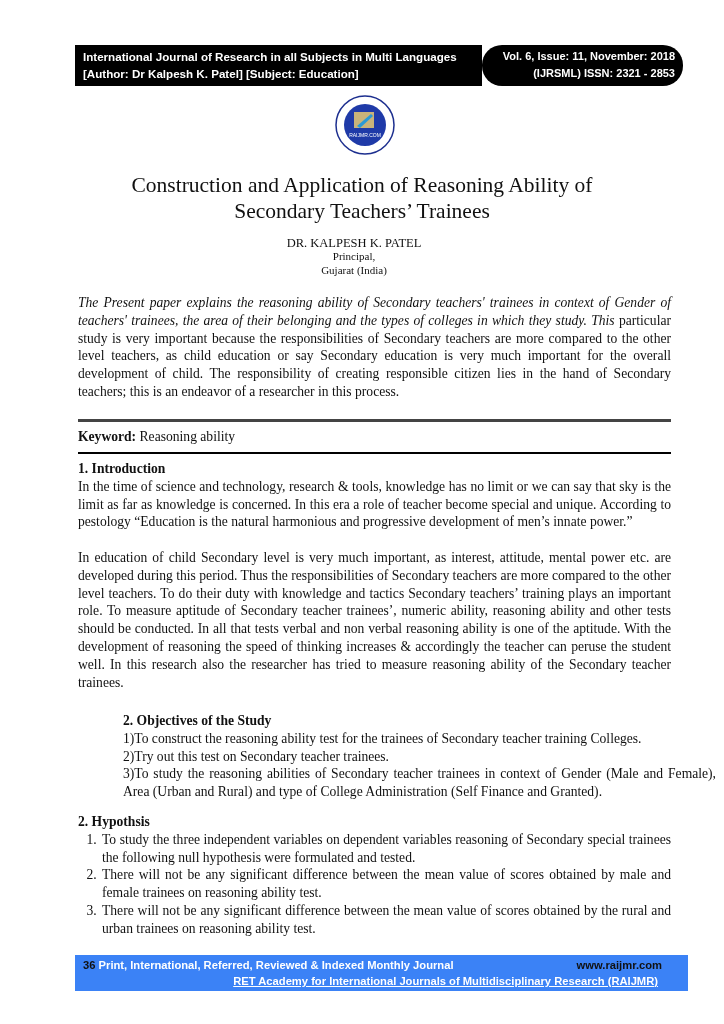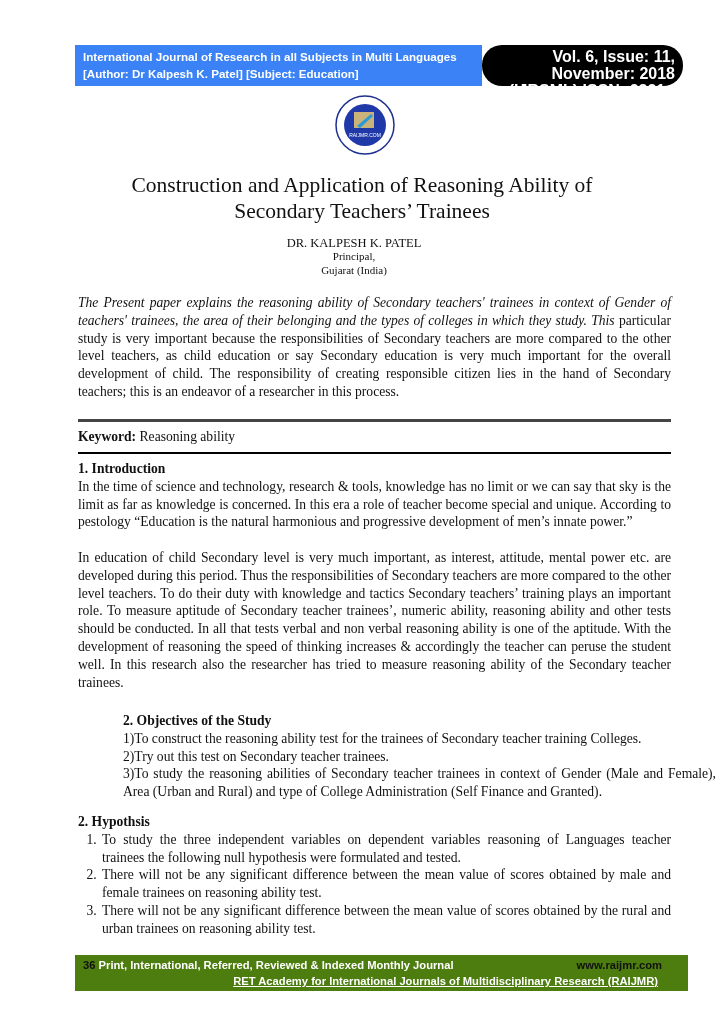--- a/index.html
+++ b/index.html
@@ -1,35 +1,35 @@
 <!DOCTYPE html>
 <html><head>
 <meta charset="utf-8">
 <style>
   html, body { margin: 0; padding: 0; background: #ffffff; }
   body { width: 724px; height: 1024px; position: relative; overflow: hidden;
          font-family: "Liberation Serif", serif; color: #111; }
   .hdr { position: absolute; left: 75px; top: 45px; width: 608px; height: 41px; display: flex; }
-  .hdr-left { background: #3b82f6; color: #fff; width: 407px; padding: 3px 0 0 8px; box-sizing: border-box;
+  .hdr-left { background: #000000; color: #fff; width: 407px; padding: 3px 0 0 8px; box-sizing: border-box;
               font-family: "Liberation Sans", sans-serif; font-weight: bold; font-size: 11.6px; line-height: 17px; }
   .hdr-right { background: #000; color: #fff; flex: 1; padding: 3px 8px 16px 0; box-sizing: border-box; text-align: right;
-               font-family: "Liberation Sans", sans-serif; font-weight: bold; font-size: 16px; line-height: 17px; border-radius: 20px; }
+               font-family: "Liberation Sans", sans-serif; font-weight: bold; font-size: 11px; line-height: 17px; border-radius: 20px; }
   .logo { position: absolute; left: 335px; top: 95px; width: 60px; height: 60px; }
   .title { position: absolute; left: 80px; width: 564px; top: 172px; text-align: center;
            font-weight: normal; font-size: 21.5px; line-height: 26px; }
   .author { position: absolute; left: 72px; width: 564px; top: 236px; text-align: center; font-size: 12.5px; line-height: 14px; }
   .author .sm { font-size: 11px; line-height: 13.5px; }
   .body { position: absolute; left: 78px; width: 593px; font-size: 13.6px; line-height: 17.8px; text-align: justify; }
   .h { font-weight: bold; }
   .it { font-style: italic; }
   .rule1 { position: absolute; left: 78px; width: 593px; top: 419px; height: 3px; background: #444; }
   .rule2 { position: absolute; left: 78px; width: 593px; top: 452px; height: 2px; background: #000; }
   ol { margin: 0; padding-left: 22px; }
   ol li { padding-left: 2px; }
-  .ftr { position: absolute; left: 75px; top: 955px; width: 613px; height: 36px; background: #4d7c0f; color: #fff;
+  .ftr { position: absolute; left: 75px; top: 955px; width: 613px; height: 36px; background: #3b82f6; color: #fff;
          font-family: "Liberation Sans", sans-serif; font-weight: bold; font-size: 11.2px; line-height: 16px; }
   .ftr .row1 { display: flex; justify-content: space-between; padding: 2px 26px 0 8px; }
   .ftr .dark { color: #111; }
   .ftr .row2 { text-align: right; padding-right: 30px; text-decoration: underline; }
 </style>
 </head>
 <body>
 
 <div class="hdr">
   <div class="hdr-left">
@@ -83,21 +83,21 @@
 <div class="body" style="top:712px;margin-left:45px;">
   <div class="h">2. Objectives of the Study</div>
   <div>1)To construct the reasoning ability test for the trainees of Secondary teacher training Colleges.</div>
   <div>2)Try out this test on Secondary teacher trainees.</div>
   <div>3)To study the reasoning abilities of Secondary teacher trainees in context of Gender (Male and Female), Area (Urban and Rural) and type of College Administration (Self Finance and Granted).</div>
 </div>
 
 <div class="body" style="top:813px;">
   <div class="h">2. Hypothsis</div>
   <ol>
-    <li>To study the three independent variables on dependent variables reasoning of Languages teacher trainees the following null hypothesis were formulated and tested.</li>
+    <li>To study the three independent variables on dependent variables reasoning of Secondary special trainees the following null hypothesis were formulated and tested.</li>
     <li>There will not be any significant difference between the mean value of scores obtained by male and female trainees on reasoning ability test.</li>
     <li>There will not be any significant difference between the mean value of scores obtained by the rural and urban trainees on reasoning ability test.</li>
   </ol>
 </div>
 
 <div class="ftr">
   <div class="row1">
     <span><span class="dark">36</span><span> Print, International, Referred,  Reviewed &amp; Indexed Monthly Journal</span></span>
     <span class="dark">www.raijmr.com</span>
   </div>

